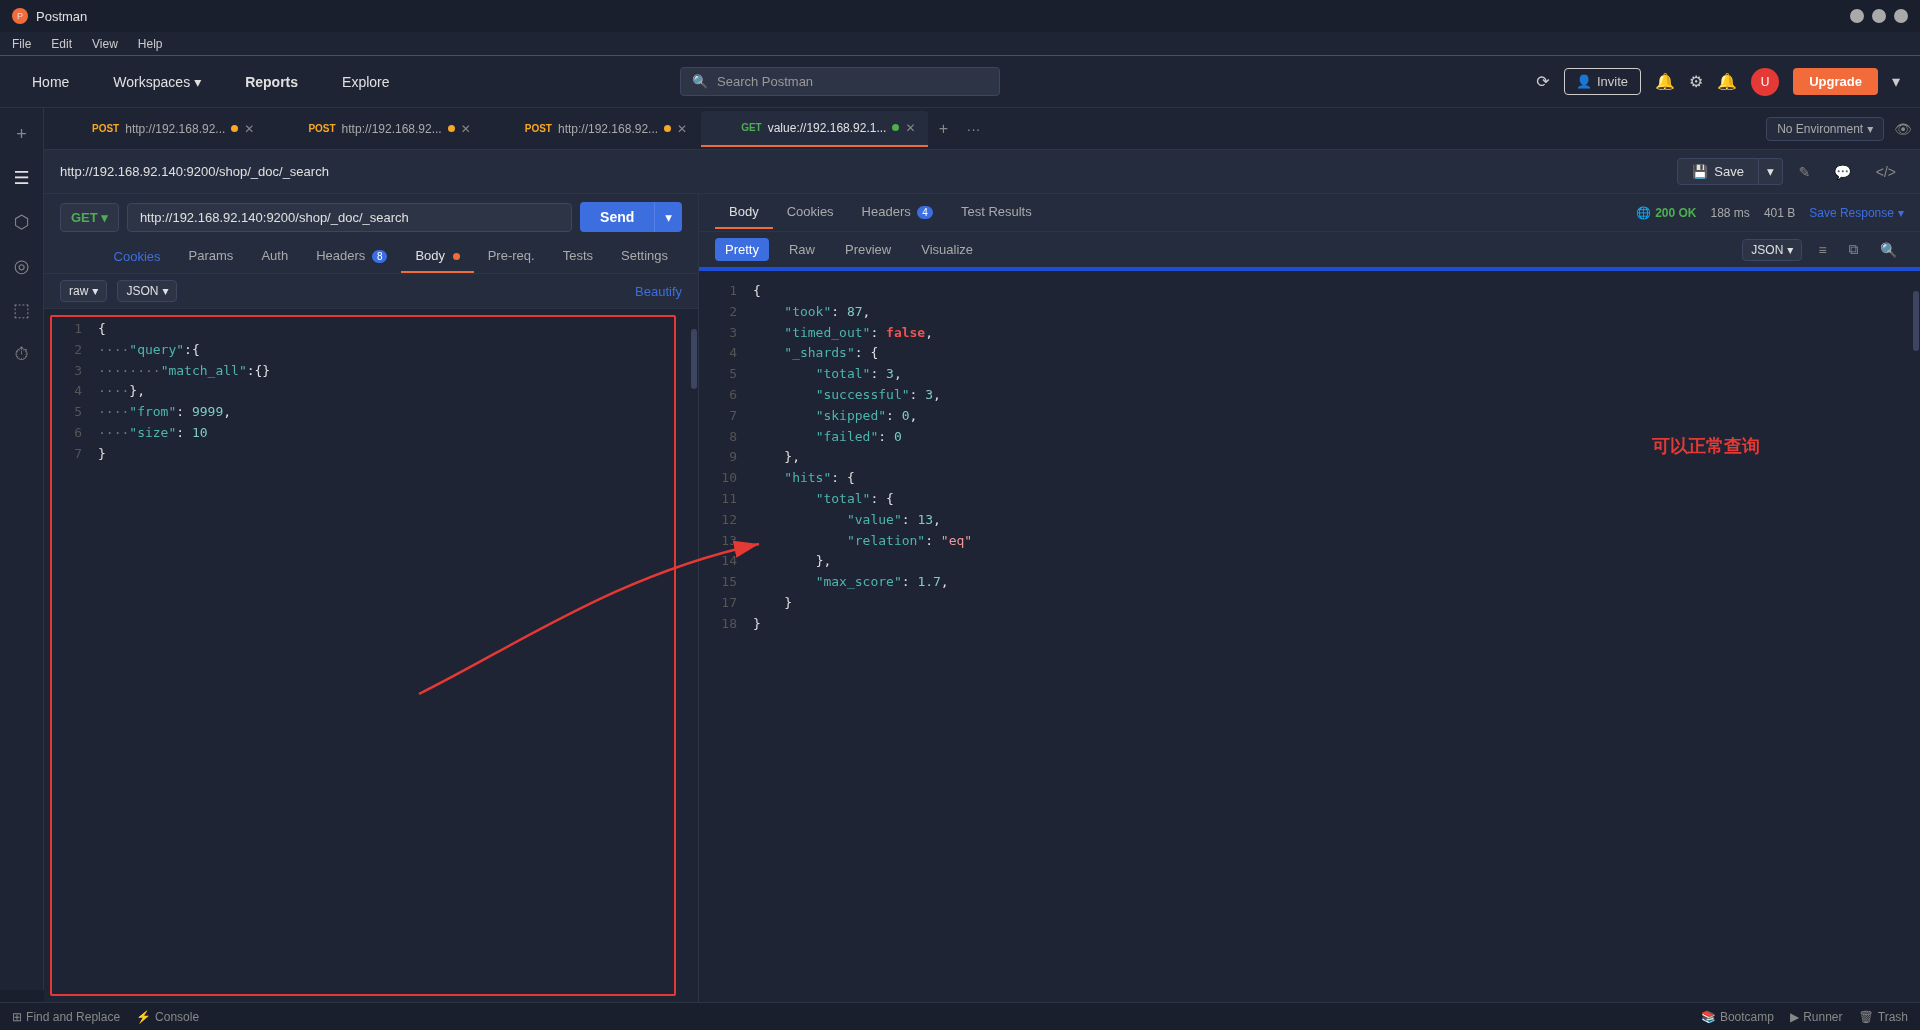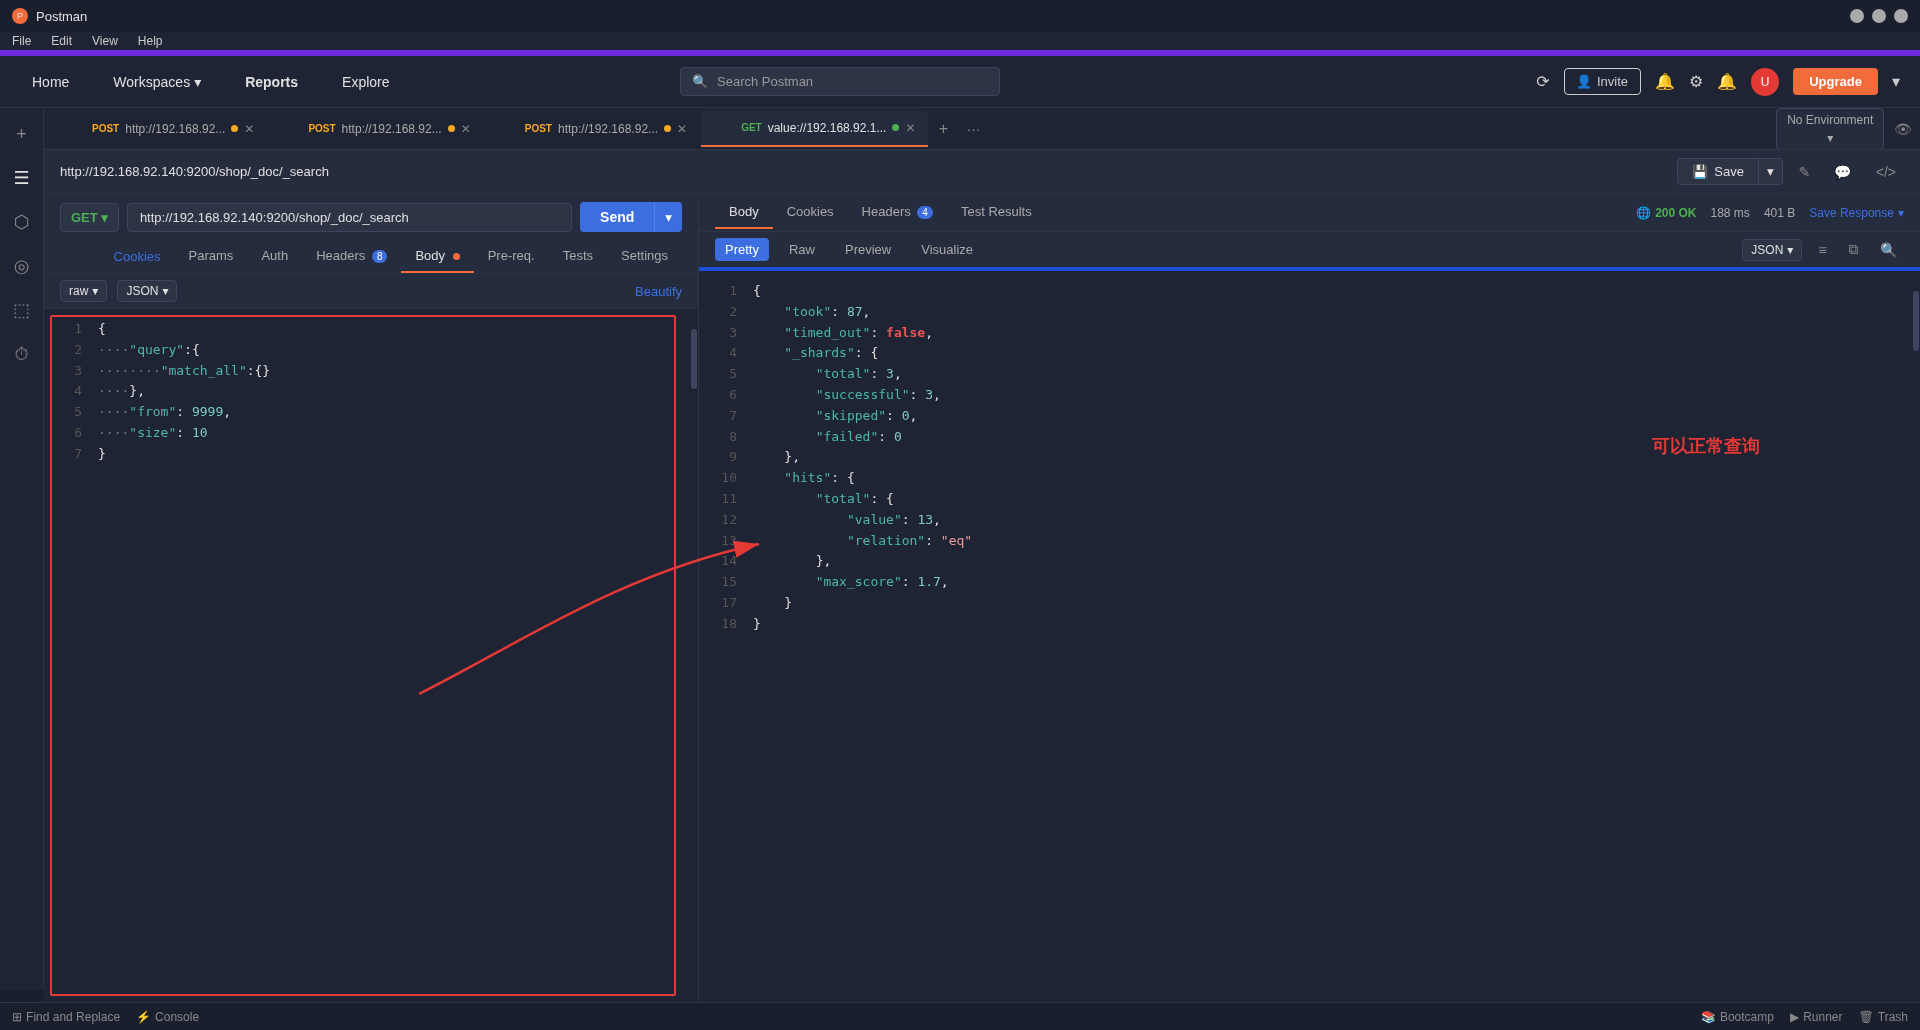--- a/index.html
+++ b/index.html
@@ -9,21 +9,21 @@
     #titlebar { background: #1a1f2e; height: 32px; display: flex; align-items: center; padding: 0 12px; justify-content: space-between; }
     #titlebar-left { display: flex; align-items: center; gap: 8px; color: #e0e0e0; font-size: 13px; }
     #titlebar-left .app-icon { width: 16px; height: 16px; background: #f26b3a; border-radius: 50%; display: flex; align-items: center; justify-content: center; font-size: 9px; }
     #titlebar-right { display: flex; gap: 8px; }
     .win-btn { width: 14px; height: 14px; border-radius: 50%; cursor: pointer; border: none; }
     .win-btn.minimize { background: #aaa; }
     .win-btn.maximize { background: #aaa; }
     .win-btn.close { background: #aaa; }
 
     
-    #menubar { background: #1e2433; height: 24px; display: flex; align-items: center; padding: 0 12px; gap: 20px; border-bottom: 6px solid #6d28d9; }
+    #menubar { background: #1e2433; height: 24px; display: flex; align-items: center; padding: 0 12px; gap: 20px; border-bottom: 1px solid #6d28d9; }
     .menu-item { color: #ccc; font-size: 12px; cursor: pointer; }
 
     
     #navbar { background: #1e2433; height: 52px; display: flex; align-items: center; padding: 0 20px; gap: 20px; border-bottom: 1px solid #2d3446; }
     .nav-home { color: #e0e0e0; font-size: 14px; font-weight: 500; cursor: pointer; padding: 6px 12px; }
     .nav-workspaces { color: #e0e0e0; font-size: 14px; cursor: pointer; padding: 6px 12px; display: flex; align-items: center; gap: 4px; }
     .nav-reports { color: #e0e0e0; font-size: 14px; cursor: pointer; padding: 6px 12px; font-weight: bold; }
     .nav-explore { color: #e0e0e0; font-size: 14px; cursor: pointer; padding: 6px 12px; }
     #search-bar { margin: 0 auto; width: 320px; background: #2d3446; border: 1px solid #3d4560; border-radius: 4px; display: flex; align-items: center; padding: 6px 12px; gap: 8px; color: #999; font-size: 13px; cursor: pointer; }
     #nav-right { display: flex; align-items: center; gap: 14px; margin-left: auto; }
@@ -42,21 +42,21 @@
     .tab.active { background: #252c3e; color: #e0e0e0; border-bottom: 2px solid #f26b3a; }
     .tab-method { font-size: 10px; font-weight: 700; margin-left: 28px; }
     .tab-method.post { color: #f9a825; }
     .tab-method.get { color: #4caf50; }
     .tab-dot { width: 7px; height: 7px; border-radius: 50%; flex-shrink: 0; }
     .tab-dot.orange { background: #f9a825; }
     .tab-dot.green { background: #4caf50; }
     .tab-close { color: #888; font-size: 12px; cursor: pointer; }
     .tab-add { width: 28px; height: 28px; display: flex; align-items: center; justify-content: center; color: #888; cursor: pointer; font-size: 16px; }
     .tab-more { width: 28px; height: 28px; display: flex; align-items: center; justify-content: center; color: #888; cursor: pointer; font-size: 14px; }
-    .env-selector { margin-left: auto; display: flex; align-items: center; gap: 4px; background: #252c3e; border: 1px solid #3d4560; border-radius: 4px; padding: 4px 10px; color: #aaa; font-size: 12px; cursor: pointer; flex-direction: column; }
+    .env-selector { margin-left: auto; display: flex; align-items: center; gap: 4px; background: #252c3e; border: 1px solid #3d4560; border-radius: 4px; padding: 4px 10px; color: #aaa; font-size: 12px; cursor: pointer; }
     .env-eye { color: #888; cursor: pointer; font-size: 14px; }
 
     
     #main { position: absolute; left: 44px; top: 150px; right: 0; bottom: 28px; background: #252c3e; display: flex; flex-direction: column; }
 
     
     #url-bar-area { padding: 8px 16px; background: #252c3e; border-bottom: 1px solid #2d3446; }
     #url-row { display: flex; align-items: center; gap: 8px; }
     #url-breadcrumb-full { flex: 1; color: #e0e0e0; font-size: 13px; font-weight: 500; }
     .save-btn-group { display: flex; align-items: center; gap: 0; }

